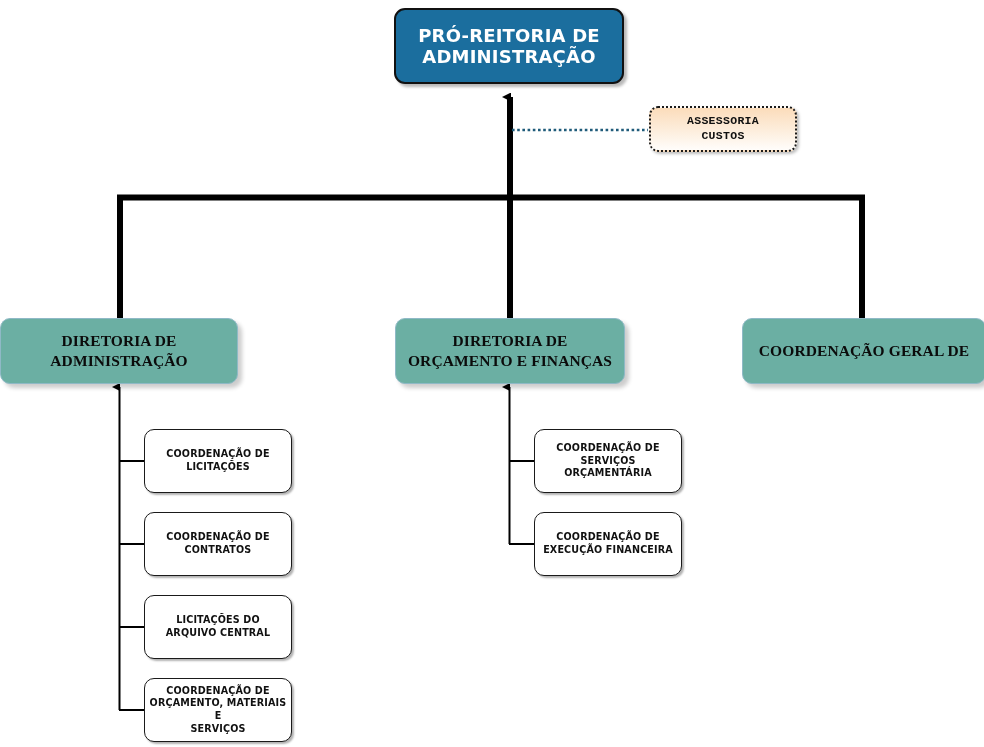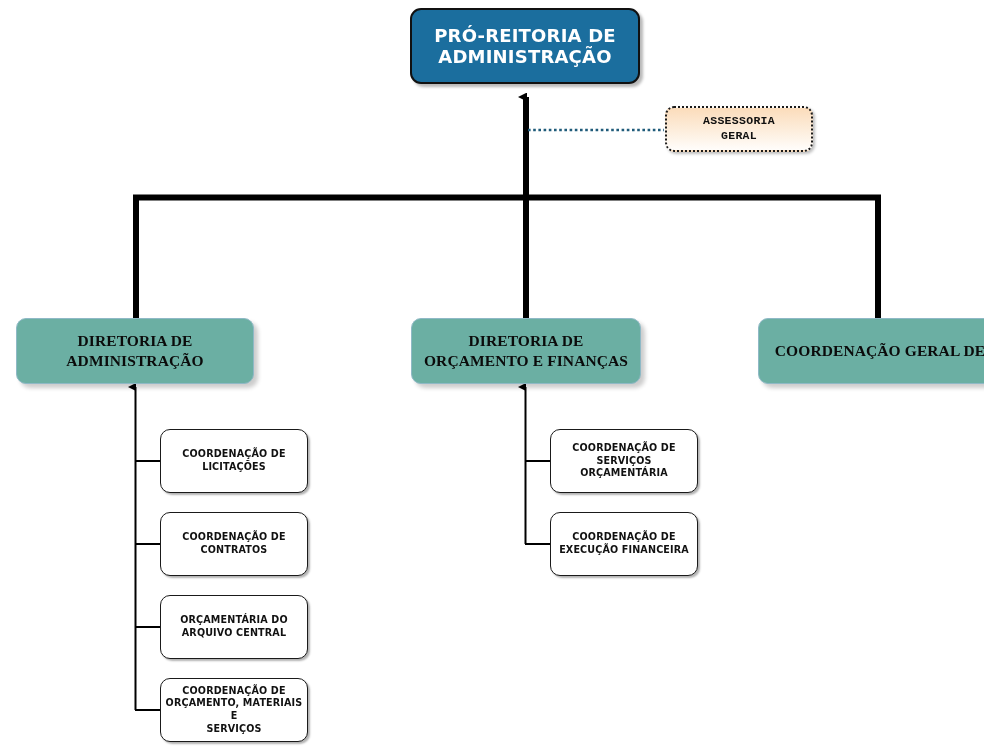--- a/index.html
+++ b/index.html
@@ -9,21 +9,21 @@
   }
   body {
     width: 984px;
     height: 747px;
     position: relative;
     overflow: hidden;
     font-family: "Liberation Sans", sans-serif;
   }
   #chart-root {
     position: absolute;
-    left: 16px; top: 0;
+    left: 0; top: 0;
     width: 930px;
     height: 747px;
   }
   svg.connectors {
     position: absolute;
     left: 0; top: 0;
     width: 984px;
     height: 747px;
     pointer-events: none;
   }
@@ -153,21 +153,21 @@
   <div class="node node-root">
     <div class="label">
       <span>PRÓ-REITORIA DE</span><br>
       <span>ADMINISTRAÇÃO</span>
     </div>
   </div>
 
   <div class="node node-advisory">
     <div class="label">
       <span>ASSESSORIA</span><br>
-      <span>GERAL</span>
+      <span>CUSTOS</span>
     </div>
   </div>
 
   <div class="node node-division node-div-0">
     <div class="label">
       <span>DIRETORIA DE</span><br>
       <span>ADMINISTRAÇÃO</span>
     </div>
   </div>
 
@@ -193,21 +193,21 @@
 
   <div class="node node-leaf" style="left:144px; top:512px; width:148px; height:64px;">
     <div class="label">
       <span>COORDENAÇÃO DE</span><br>
       <span>CONTRATOS</span>
     </div>
   </div>
 
   <div class="node node-leaf" style="left:144px; top:595px; width:148px; height:64px;">
     <div class="label">
-      <span>ORÇAMENTÁRIA DO</span><br>
+      <span>LICITAÇÕES DO</span><br>
       <span>ARQUIVO CENTRAL</span>
     </div>
   </div>
 
   <div class="node node-leaf" style="left:144px; top:678px; width:148px; height:64px;">
     <div class="label">
       <span>COORDENAÇÃO DE</span><br>
       <span>ORÇAMENTO, MATERIAIS E</span><br>
       <span>SERVIÇOS</span>
     </div>

